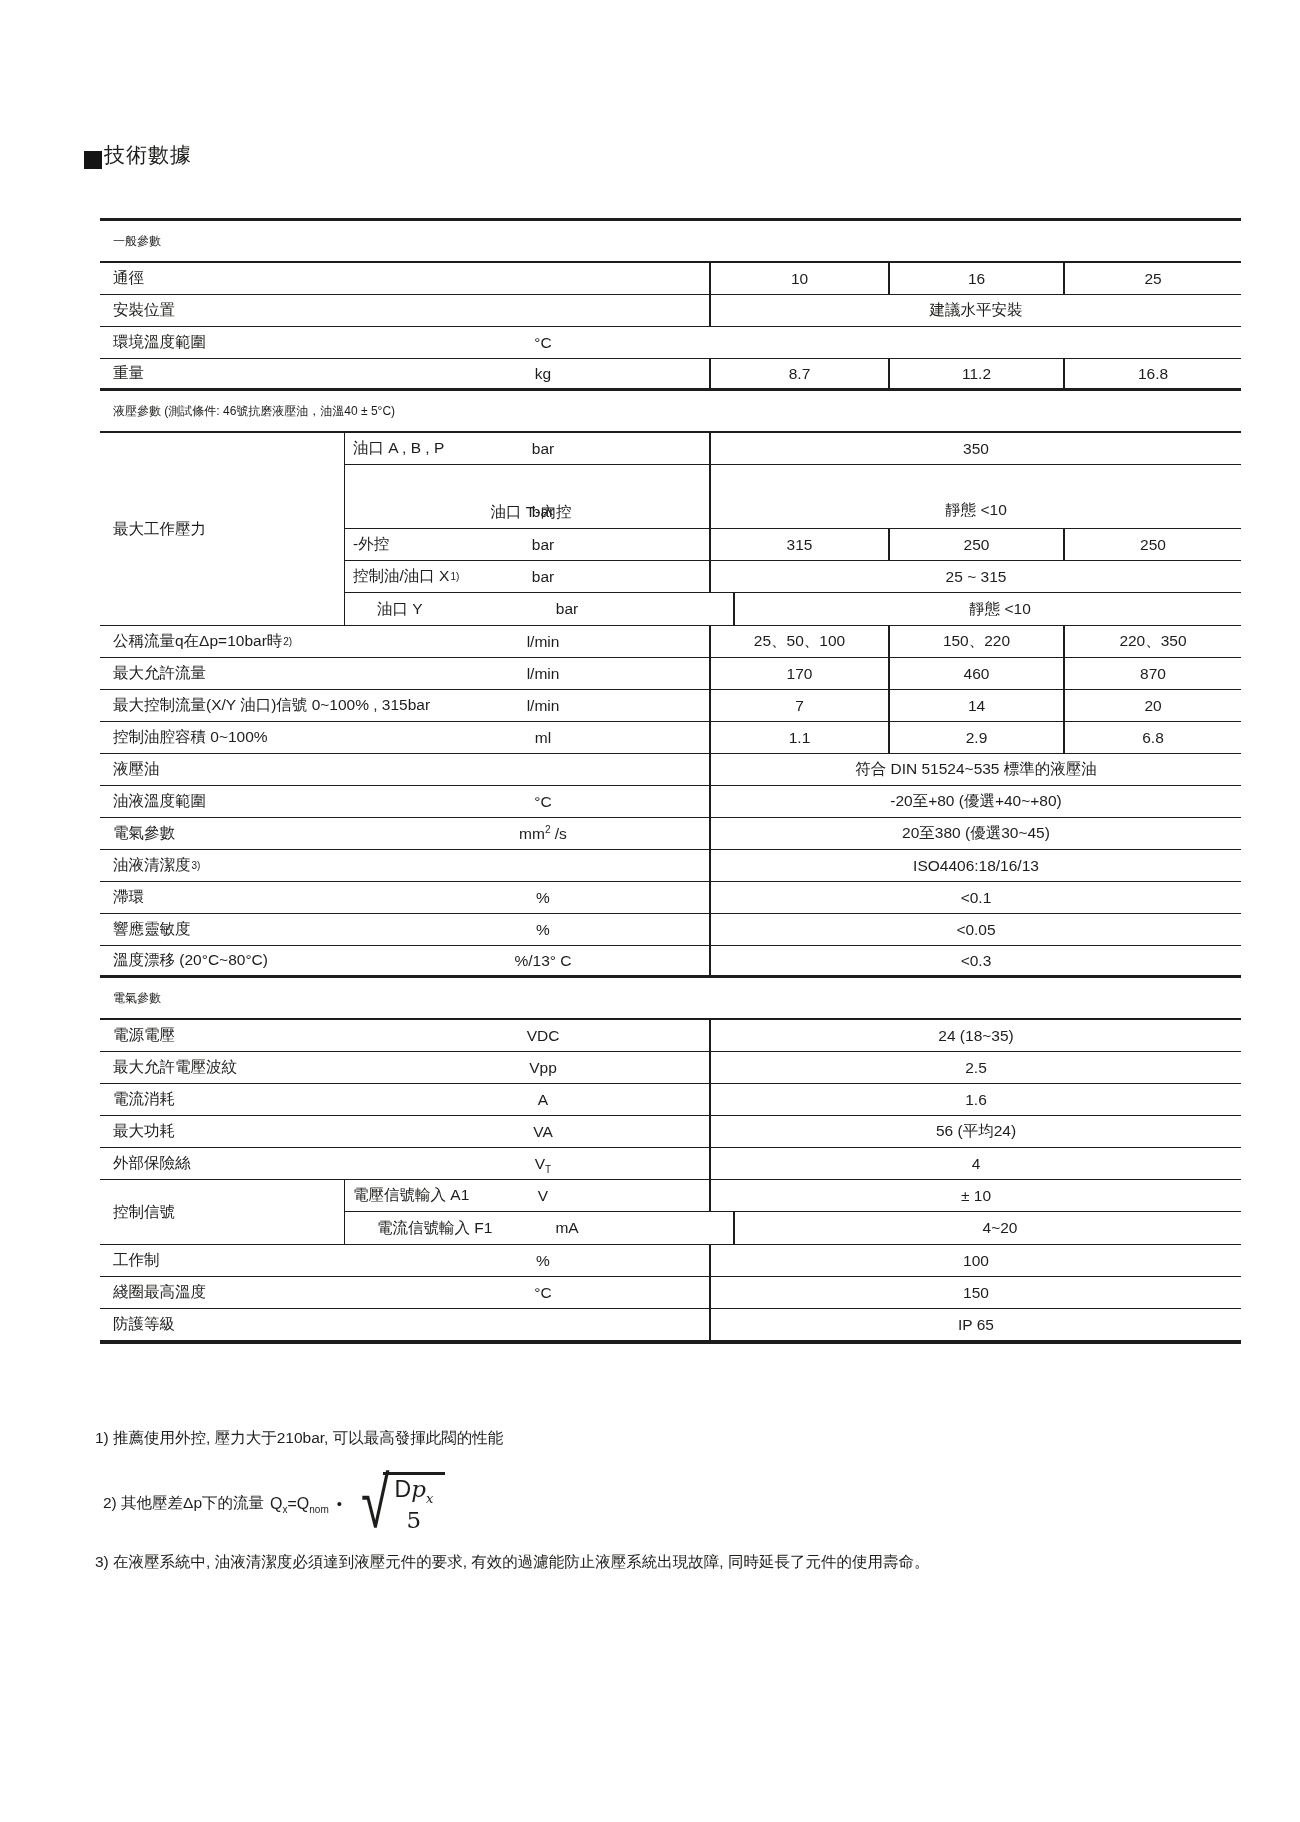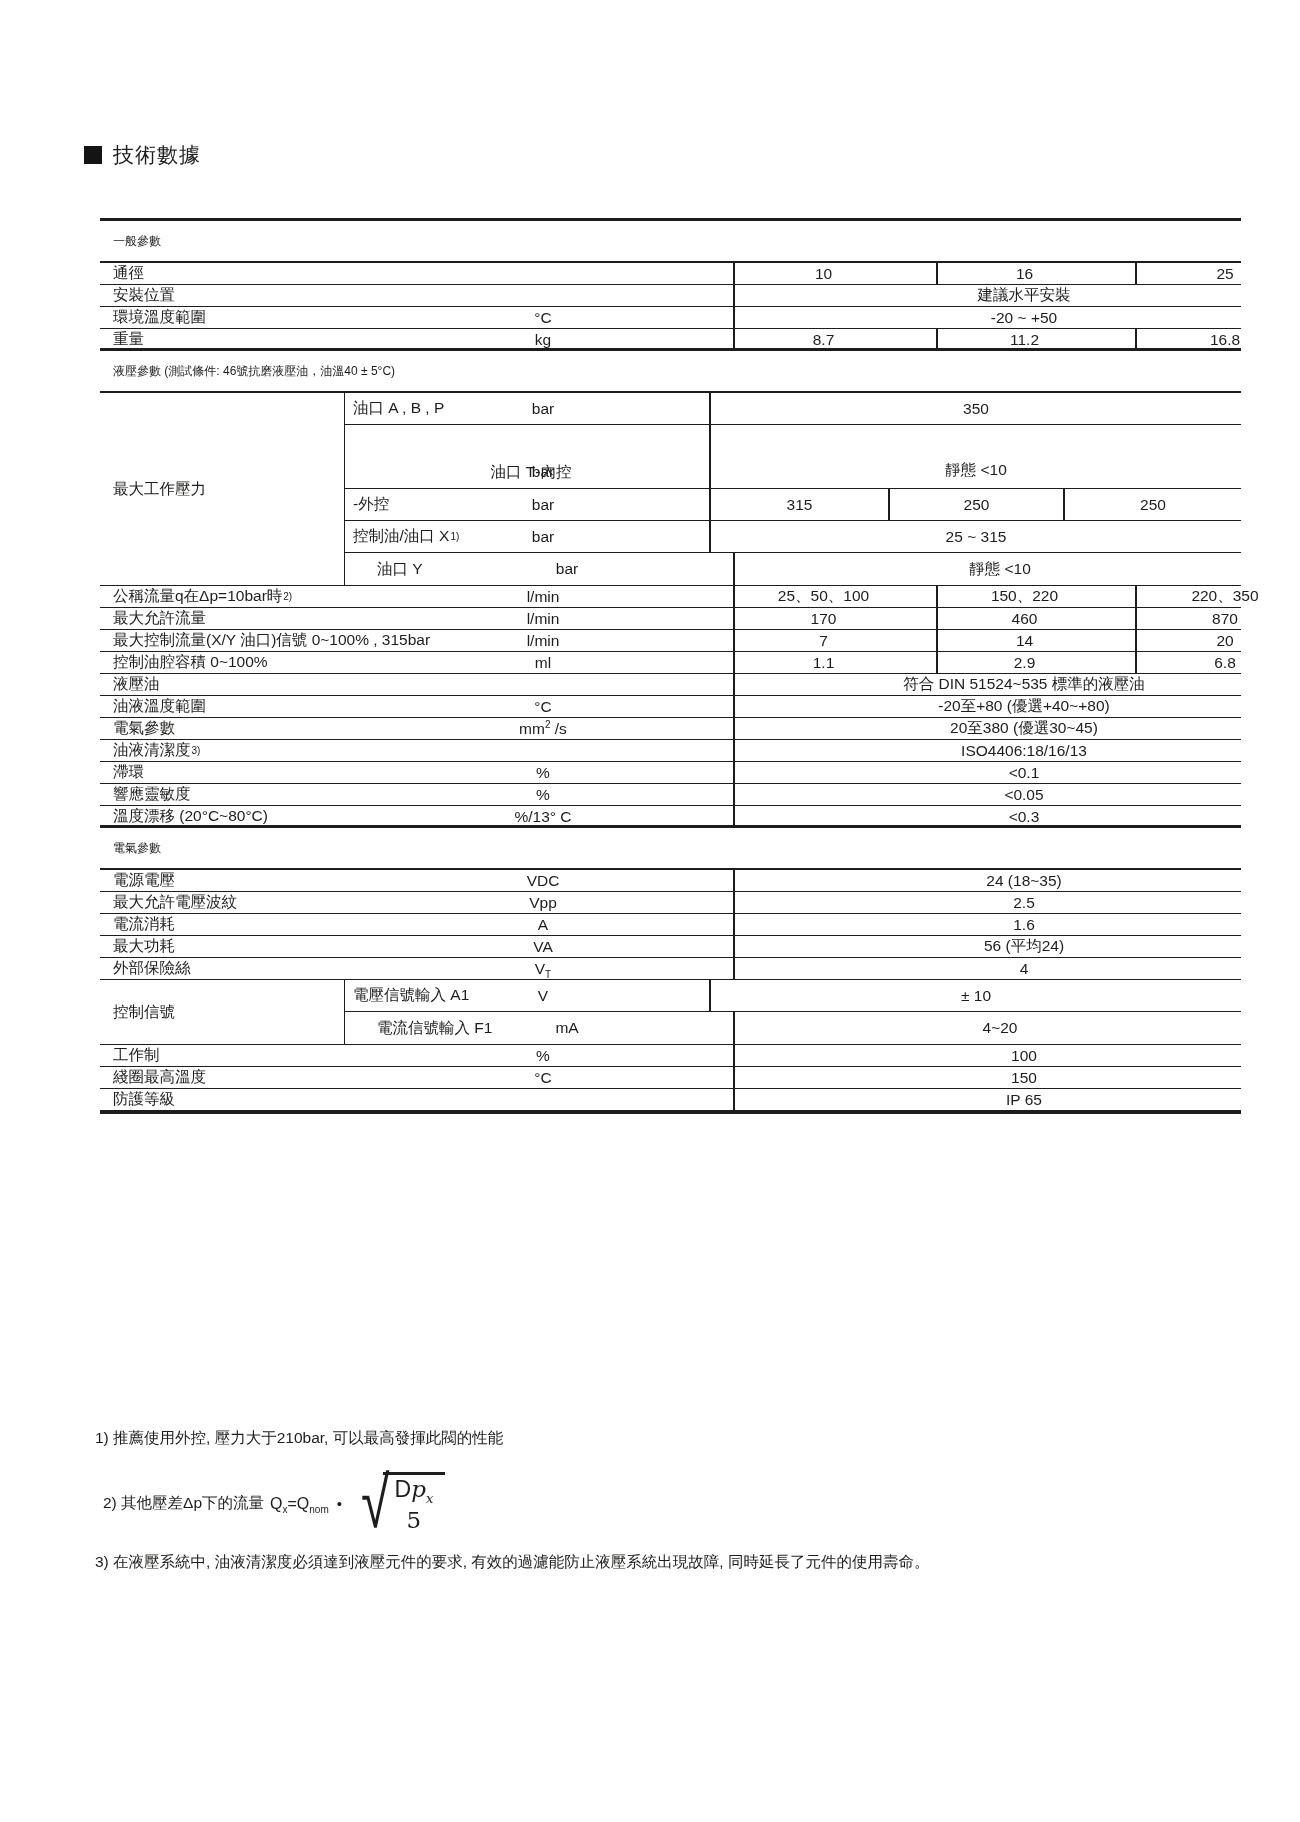--- a/index.html
+++ b/index.html
@@ -1,33 +1,33 @@
 <!DOCTYPE html>
 <html><head>
 <meta charset="utf-8">
 <style>
   html,body{margin:0;padding:0;background:#fff;}
   .sheet{position:relative;width:1300px;height:1822px;background:#ffffff;overflow:hidden;
          color:#1d1d1b;font-family:"Liberation Sans","DejaVu Sans",sans-serif;}
 
   
-  .doc-title{position:absolute;left:84px;top:141px;display:flex;align-items:center;gap:11px;
+  .doc-title{position:absolute;left:84px;top:141px;display:flex;align-items:flex-end;gap:2px;
              font-size:21px;letter-spacing:1px;}
   .sq{width:18px;height:18px;background:#141414;flex:0 0 auto;}
 
   
   .tbl{position:absolute;left:100px;top:218px;width:1141px;
        border-top:3px solid #1d1d1b;border-bottom:3px solid #1d1d1b;
        font-size:15.5px;}
 
   .sec{height:42px;display:flex;align-items:center;padding-left:13px;
        font-size:12px;border-bottom:2px solid #1d1d1b;box-sizing:border-box;}
 
   .row{display:grid;grid-template-columns:609px 179px 175px 178px;
-       height:22px;border-bottom:1.5px solid #1d1d1b;box-sizing:border-box;position:relative;gap:24px;}
+       height:32px;border-bottom:1.5px solid #1d1d1b;box-sizing:border-box;position:relative;}
   .row.thick{border-bottom:3px solid #1d1d1b;}
   .row.last{border-bottom:1.5px solid #1d1d1b;}
 
   .lab{display:flex;align-items:center;padding-left:13px;position:relative;}
   .unit{position:absolute;left:343px;width:200px;text-align:center;}
   sup.fm{font-size:10px;vertical-align:super;line-height:0;margin-left:1px;}
   sub.sb{font-size:10px;vertical-align:sub;line-height:0;}
   sup.u2{font-size:10px;vertical-align:super;line-height:0;}
 
   .v{border-left:2px solid #1d1d1b;display:flex;align-items:center;justify-content:center;text-align:center;}
@@ -95,21 +95,20 @@
         <span>安裝位置</span>
       </div>
       <div class="v vspan">建議水平安裝</div>
     </div>
 
     <div class="row">
       <div class="lab">
         <span>環境溫度範圍</span>
         <span class="unit">°C</span>
       </div>
-      <div class="v vspan">-20 ~ +50</div>
     </div>
 
     <div class="row thick">
       <div class="lab">
         <span>重量</span>
         <span class="unit">kg</span>
       </div>
       <div class="v">8.7</div>
       <div class="v">11.2</div>
       <div class="v">16.8</div>

